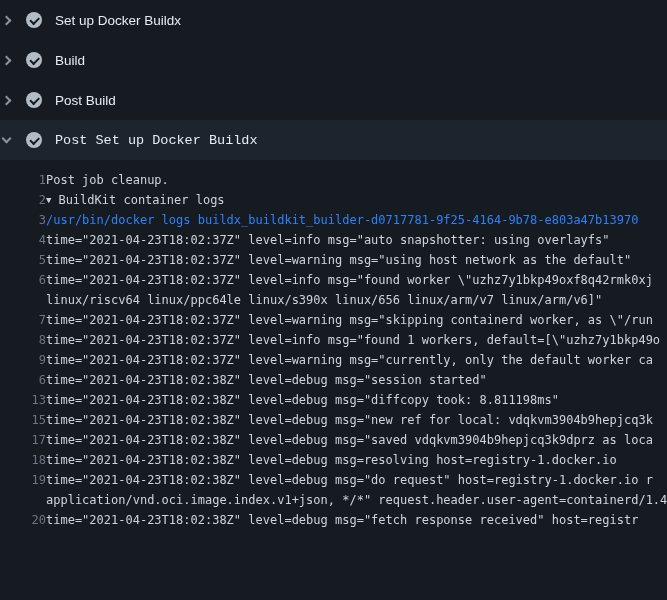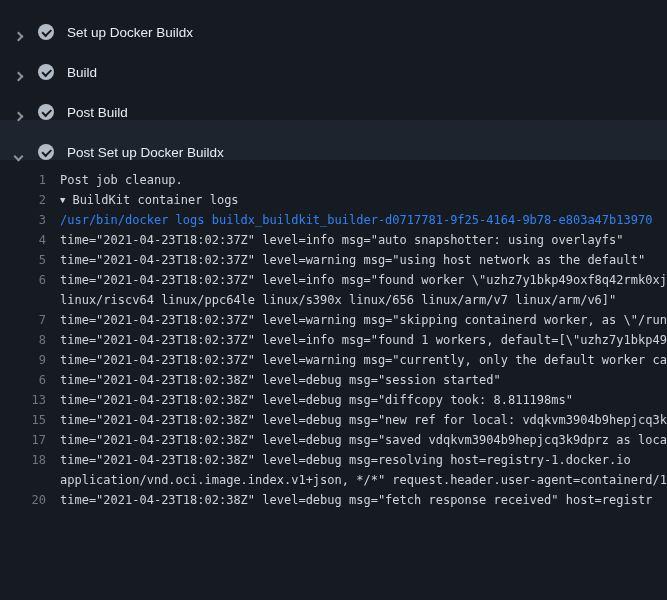--- a/index.html
+++ b/index.html
@@ -5,24 +5,24 @@
   * { margin:0; padding:0; box-sizing:border-box; }
   html, body { width:667px; height:600px; overflow:hidden; }
   body {
     background: var(--background, #161b22);
     font-family: "Liberation Sans", sans-serif;
   }
   #viewer { width:667px; height:600px; }
 
   
   .sec {
-    display:flex; align-items:flex-end; height:40px; padding-left:12px;
+    display:flex; align-items:center; height:40px; 
     cursor:pointer;
   }
-  .sec.open { background: var(--header-active-bg, #1d242e); }
+  .sec.open { background: var(--header-active-bg, #1d242e); font-family: Liberation Mono, monospace; }
   .chev-box { width:12px; display:flex; justify-content:center; margin-right:14px; flex:none; }
   .chev {
     width:7px; height:7px;
     border-right:2px solid var(--icon-gray, #8b949e);
     border-bottom:2px solid var(--icon-gray, #8b949e);
     transform:rotate(-45deg);
   }
   .chev.down { transform:rotate(45deg); margin-top:-3px; }
   .check {
     width:16px; height:16px; border-radius:50%;
@@ -39,21 +39,21 @@
   .sec-label { color:#e6edf3; font-size:13.5px; }
 
   
   #log {
     padding-top:10px;
     font-family:"DejaVu Sans Mono","Liberation Mono",monospace;
     font-size:12px;
   }
   .line { display:flex; height:20px; line-height:20px; white-space:pre; }
   .num  { width:46px; flex:none; text-align:right; color:var(--line-number, #6e7681); cursor:pointer; }
-  .txt  { margin-left:14px; color:var(--text, #cdd4dc); overflow:hidden; flex:1; }
+  .txt  { color:var(--text, #cdd4dc); overflow:hidden; flex:1; }
   .line.command .txt { color:var(--command-blue, #2f81f7); }
   .tri  { font-size:9px; margin-right:7px; color:var(--text, #cdd4dc); display:inline-block; vertical-align:1px; }
 </style>
 </head>
 <body>
 
 <div id="viewer">
   <div id="sections">
       <div class="sec">
         <span class="chev-box">
@@ -93,16 +93,17 @@
       <div class="line plain"><span class="num">6</span><span class="txt">time="2021-04-23T18:02:37Z" level=info msg="found worker \"uzhz7y1bkp49oxf8q42rmk0xj</span></div>
       <div class="line wrap"><span class="num"></span><span class="txt">linux/riscv64 linux/ppc64le linux/s390x linux/656 linux/arm/v7 linux/arm/v6]"</span></div>
       <div class="line plain"><span class="num">7</span><span class="txt">time="2021-04-23T18:02:37Z" level=warning msg="skipping containerd worker, as \"/run</span></div>
       <div class="line plain"><span class="num">8</span><span class="txt">time="2021-04-23T18:02:37Z" level=info msg="found 1 workers, default=[\"uzhz7y1bkp49o</span></div>
       <div class="line plain"><span class="num">9</span><span class="txt">time="2021-04-23T18:02:37Z" level=warning msg="currently, only the default worker ca</span></div>
       <div class="line plain"><span class="num">6</span><span class="txt">time="2021-04-23T18:02:38Z" level=debug msg="session started"</span></div>
       <div class="line plain"><span class="num">13</span><span class="txt">time="2021-04-23T18:02:38Z" level=debug msg="diffcopy took: 8.811198ms"</span></div>
       <div class="line plain"><span class="num">15</span><span class="txt">time="2021-04-23T18:02:38Z" level=debug msg="new ref for local: vdqkvm3904b9hepjcq3k</span></div>
       <div class="line plain"><span class="num">17</span><span class="txt">time="2021-04-23T18:02:38Z" level=debug msg="saved vdqkvm3904b9hepjcq3k9dprz as loca</span></div>
       <div class="line plain"><span class="num">18</span><span class="txt">time="2021-04-23T18:02:38Z" level=debug msg=resolving host=registry-1.docker.io</span></div>
+      <div class="line plain"><span class="num">19</span><span class="txt">time="2021-04-23T18:02:38Z" level=debug msg="do request" host=registry-1.docker.io r</span></div>
       <div class="line wrap"><span class="num"></span><span class="txt">application/vnd.oci.image.index.v1+json, */*" request.header.user-agent=containerd/1.4</span></div>
       <div class="line plain"><span class="num">20</span><span class="txt">time="2021-04-23T18:02:38Z" level=debug msg="fetch response received" host=registr</span></div>
     </div>
 </div>
 
 </body></html>

